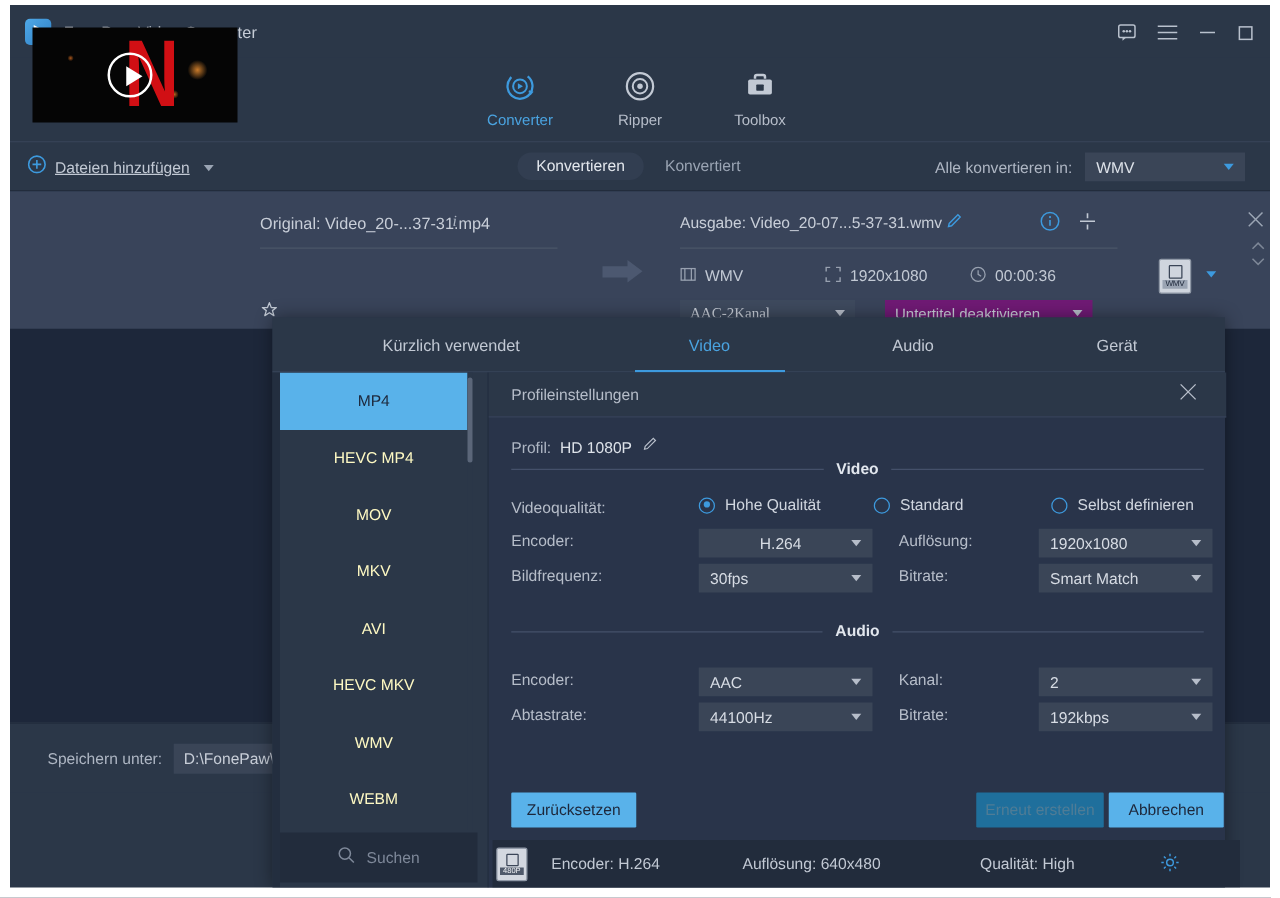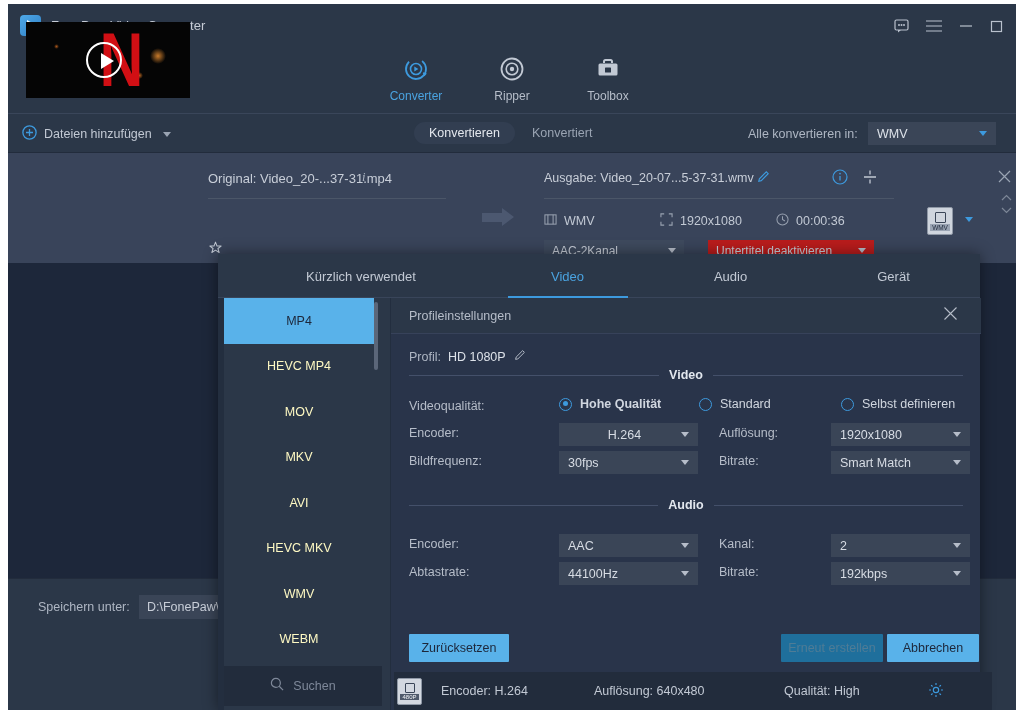--- a/index.html
+++ b/index.html
@@ -74,21 +74,21 @@
 
   
   #toolbar {
     position: absolute; left: 0; top: 110px; width: 1008px; height: 39px;
     background: #2b3748; border-bottom: 1px solid #222c3c;
   }
   #add-files {
     position: absolute; left: 14px; top: 9px; height: 22px;
     display: flex; align-items: center; gap: 7px; cursor: default;
   }
-  #add-files .lbl { font-size: 12.5px; color: #c2c9d4; }
+  #add-files .lbl { font-size: 12.5px; color: #c2c9d4; text-decoration: underline; }
   #add-files .caret { margin-left: 4px; }
   .caret {
     width: 0; height: 0;
     border-left: 4px solid transparent; border-right: 4px solid transparent;
     border-top: 5px solid #9aa4b3;
   }
   #tab-konvertieren {
     position: absolute; left: 406px; top: 8px;
     padding: 4px 15px; border-radius: 11px;
     background: #323e51; color: #e4e8ee; font-size: 12.5px;
@@ -171,25 +171,25 @@
   #out-info-icon { position: absolute; left: 824px; top: 165px; }
   #out-split-icon { position: absolute; left: 854px; top: 165px; }
   #out-divider { position: absolute; left: 536px; top: 194px; width: 350px; height: 1px; background: #4b5668; }
   .out-meta { position: absolute; top: 209px; font-size: 12.5px; color: #c2c9d4; display: flex; align-items: center; gap: 7px; }
   #out-fmt { left: 536px; }
   #out-res { left: 652px; }
   #out-dur { left: 768px; }
   #out-audio-sel {
     position: absolute; left: 536px; top: 236px; width: 140px; height: 21px;
     background: #3e4a5e; display: flex; align-items: center; padding: 0 8px;
-    font-size: 12px; color: #c8ced8;
+    font-size: 12px; color: #c8ced8; font-family: Liberation Serif, serif;
   }
   #out-sub-sel {
     position: absolute; left: 700px; top: 236px; width: 166px; height: 21px;
-    background: #b91c1c; display: flex; align-items: center; padding: 0 8px;
+    background: #701a75; display: flex; align-items: center; padding: 0 8px;
     font-size: 12px; color: #c8ced8;
   }
   .sel-caret { margin-left: auto; }
 
   #fmt-badge {
     position: absolute; left: 919px; top: 203px; width: 26px; height: 28px;
     background: #cfd5de; border: 1px solid #8f98a6; border-radius: 2px;
     display: flex; flex-direction: column; align-items: center; justify-content: center;
   }
   #fmt-badge .sq { width: 11px; height: 11px; border: 1.5px solid #3a4557; border-radius: 1px; }
@@ -299,21 +299,21 @@
   .radio { position: absolute; top: 0; display: flex; align-items: center; gap: 8px; cursor: default; }
   .radio .dot {
     width: 13px; height: 13px; border-radius: 50%;
     border: 1.5px solid #3d9ade; position: relative;
   }
   .radio.on .dot::after {
     content: ""; position: absolute; left: 2.5px; top: 2.5px;
     width: 5px; height: 5px; border-radius: 50%; background: #3d9ade;
   }
   .radio .rt { font-size: 12.5px; color: #d0d6df; }
-  #radio-high { left: 150px; font-weight: bold; }
+  #radio-high { left: 150px; }
   #radio-std  { left: 290px; }
   #radio-cust { left: 432px; }
 
   .field { position: absolute; height: 23px; }
   .field .flabel { position: absolute; left: 0; top: 3px; font-size: 12.5px; color: #b6bdc9; white-space: nowrap; }
   .field .fsel {
     position: absolute; top: 0; width: 139px; height: 23px;
     background: #3a4557; display: flex; align-items: center;
     padding: 0 9px; font-size: 12.5px; color: #d7dce4; cursor: default;
   }

